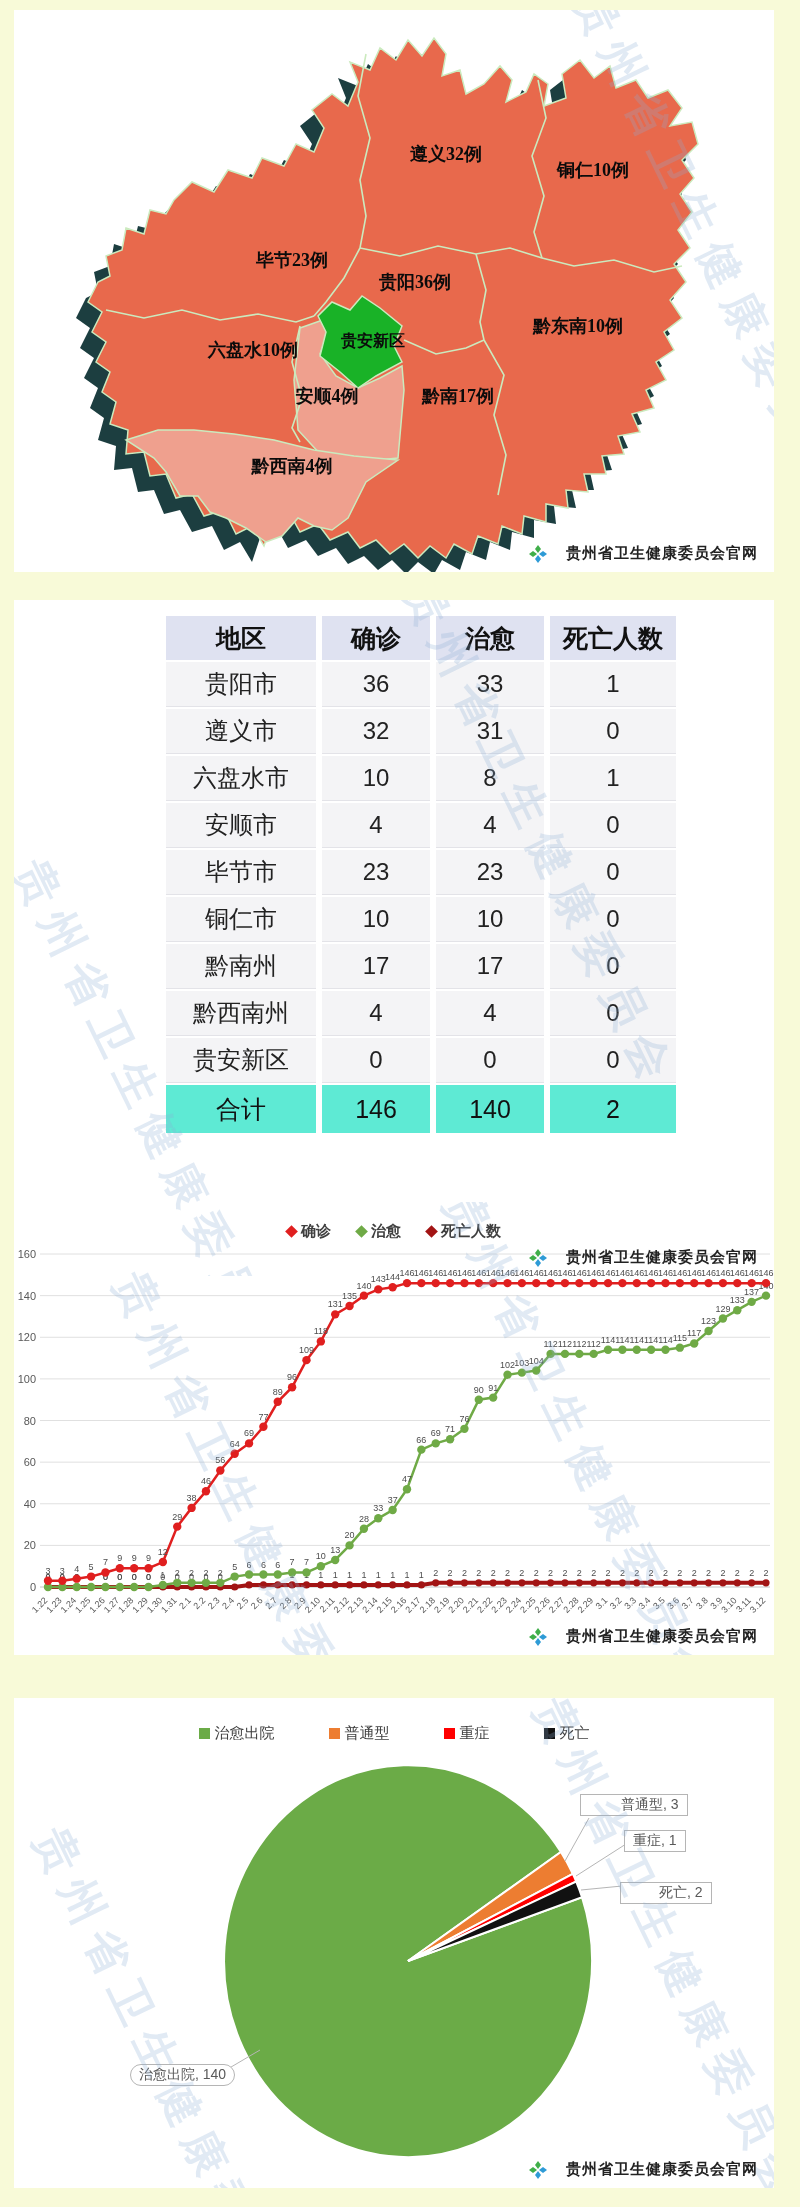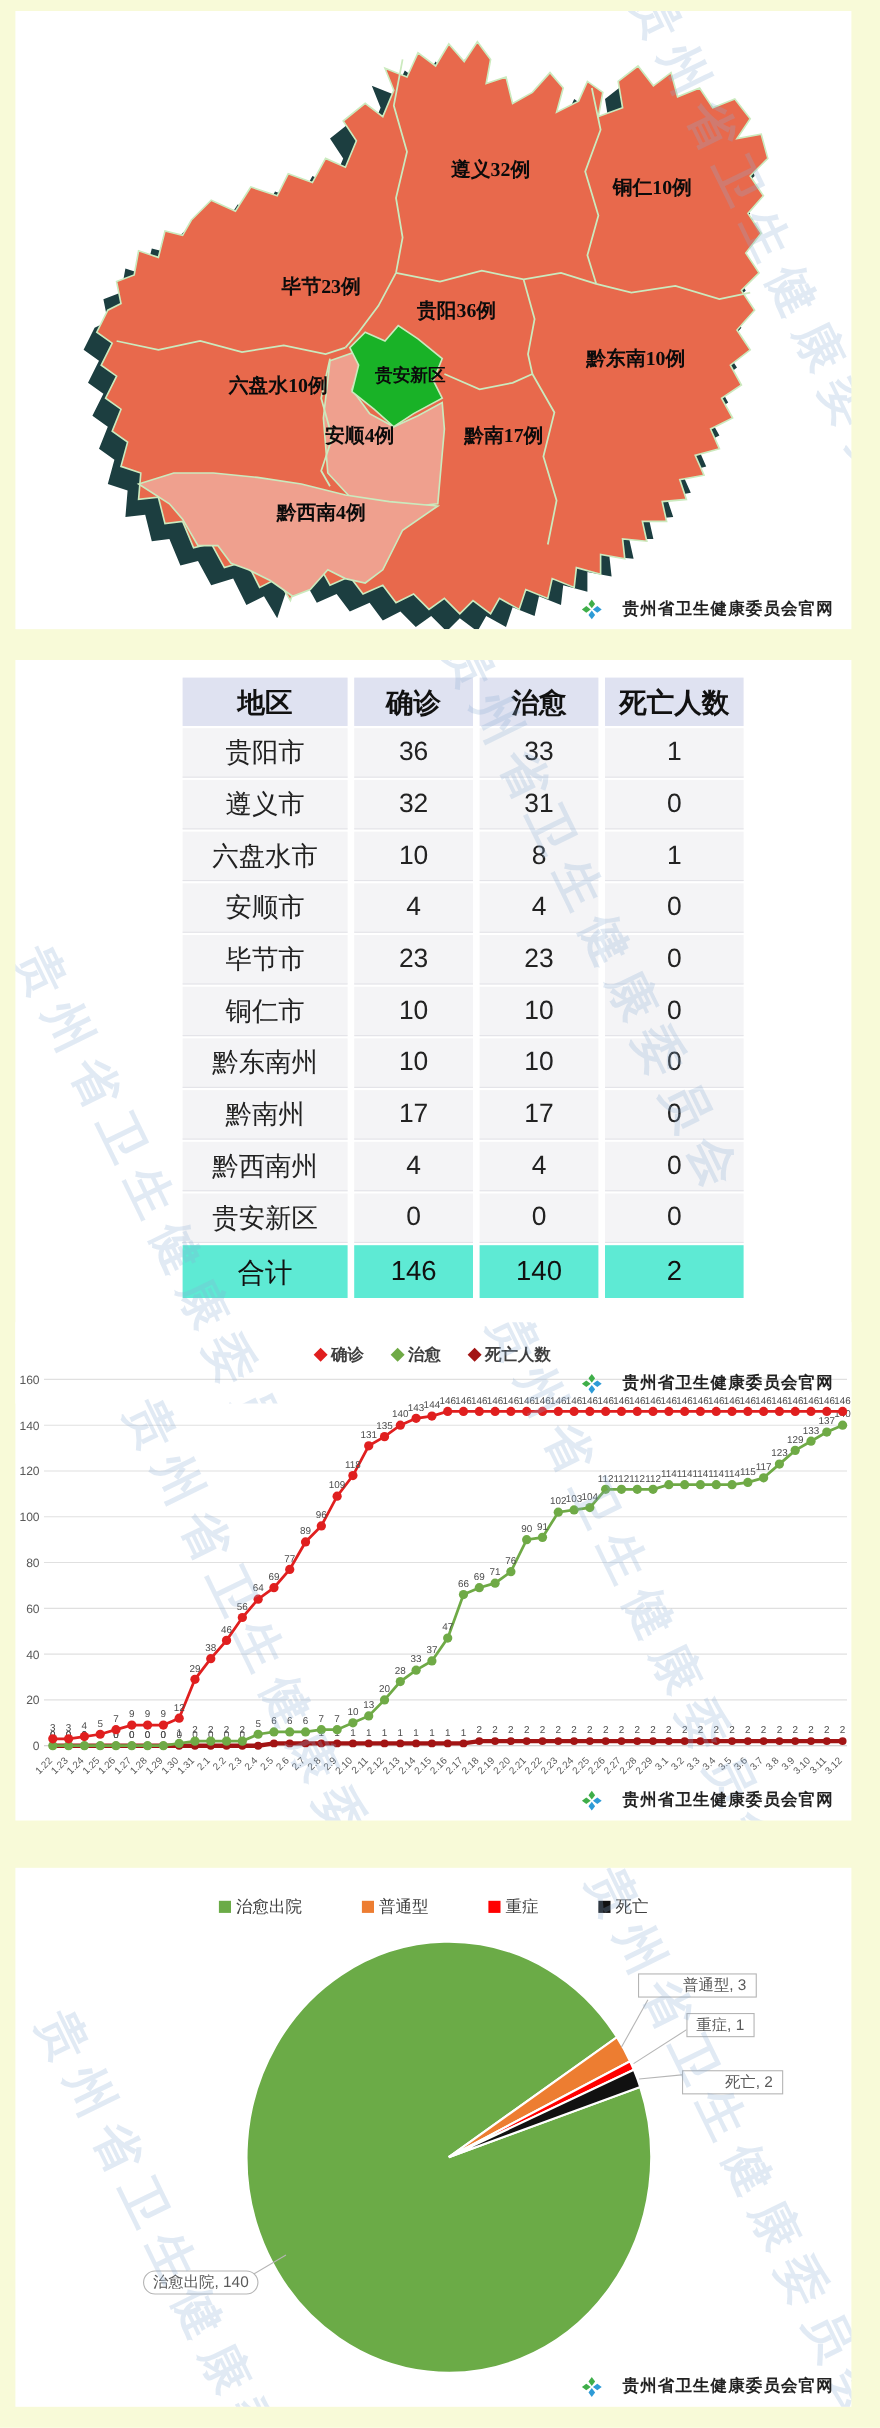--- a/index.html
+++ b/index.html
@@ -148,26 +148,20 @@
             <td>0</td>
           </tr>
           <tr>
             <td>毕节市</td>
             <td>23</td>
             <td>23</td>
             <td>0</td>
           </tr>
           <tr>
             <td>铜仁市</td>
-            <td>10</td>
-            <td>10</td>
-            <td>0</td>
-          </tr>
-          <tr>
-            <td>黔东南州</td>
             <td>10</td>
             <td>10</td>
             <td>0</td>
           </tr>
           <tr>
             <td>黔南州</td>
             <td>17</td>
             <td>17</td>
             <td>0</td>
           </tr>

